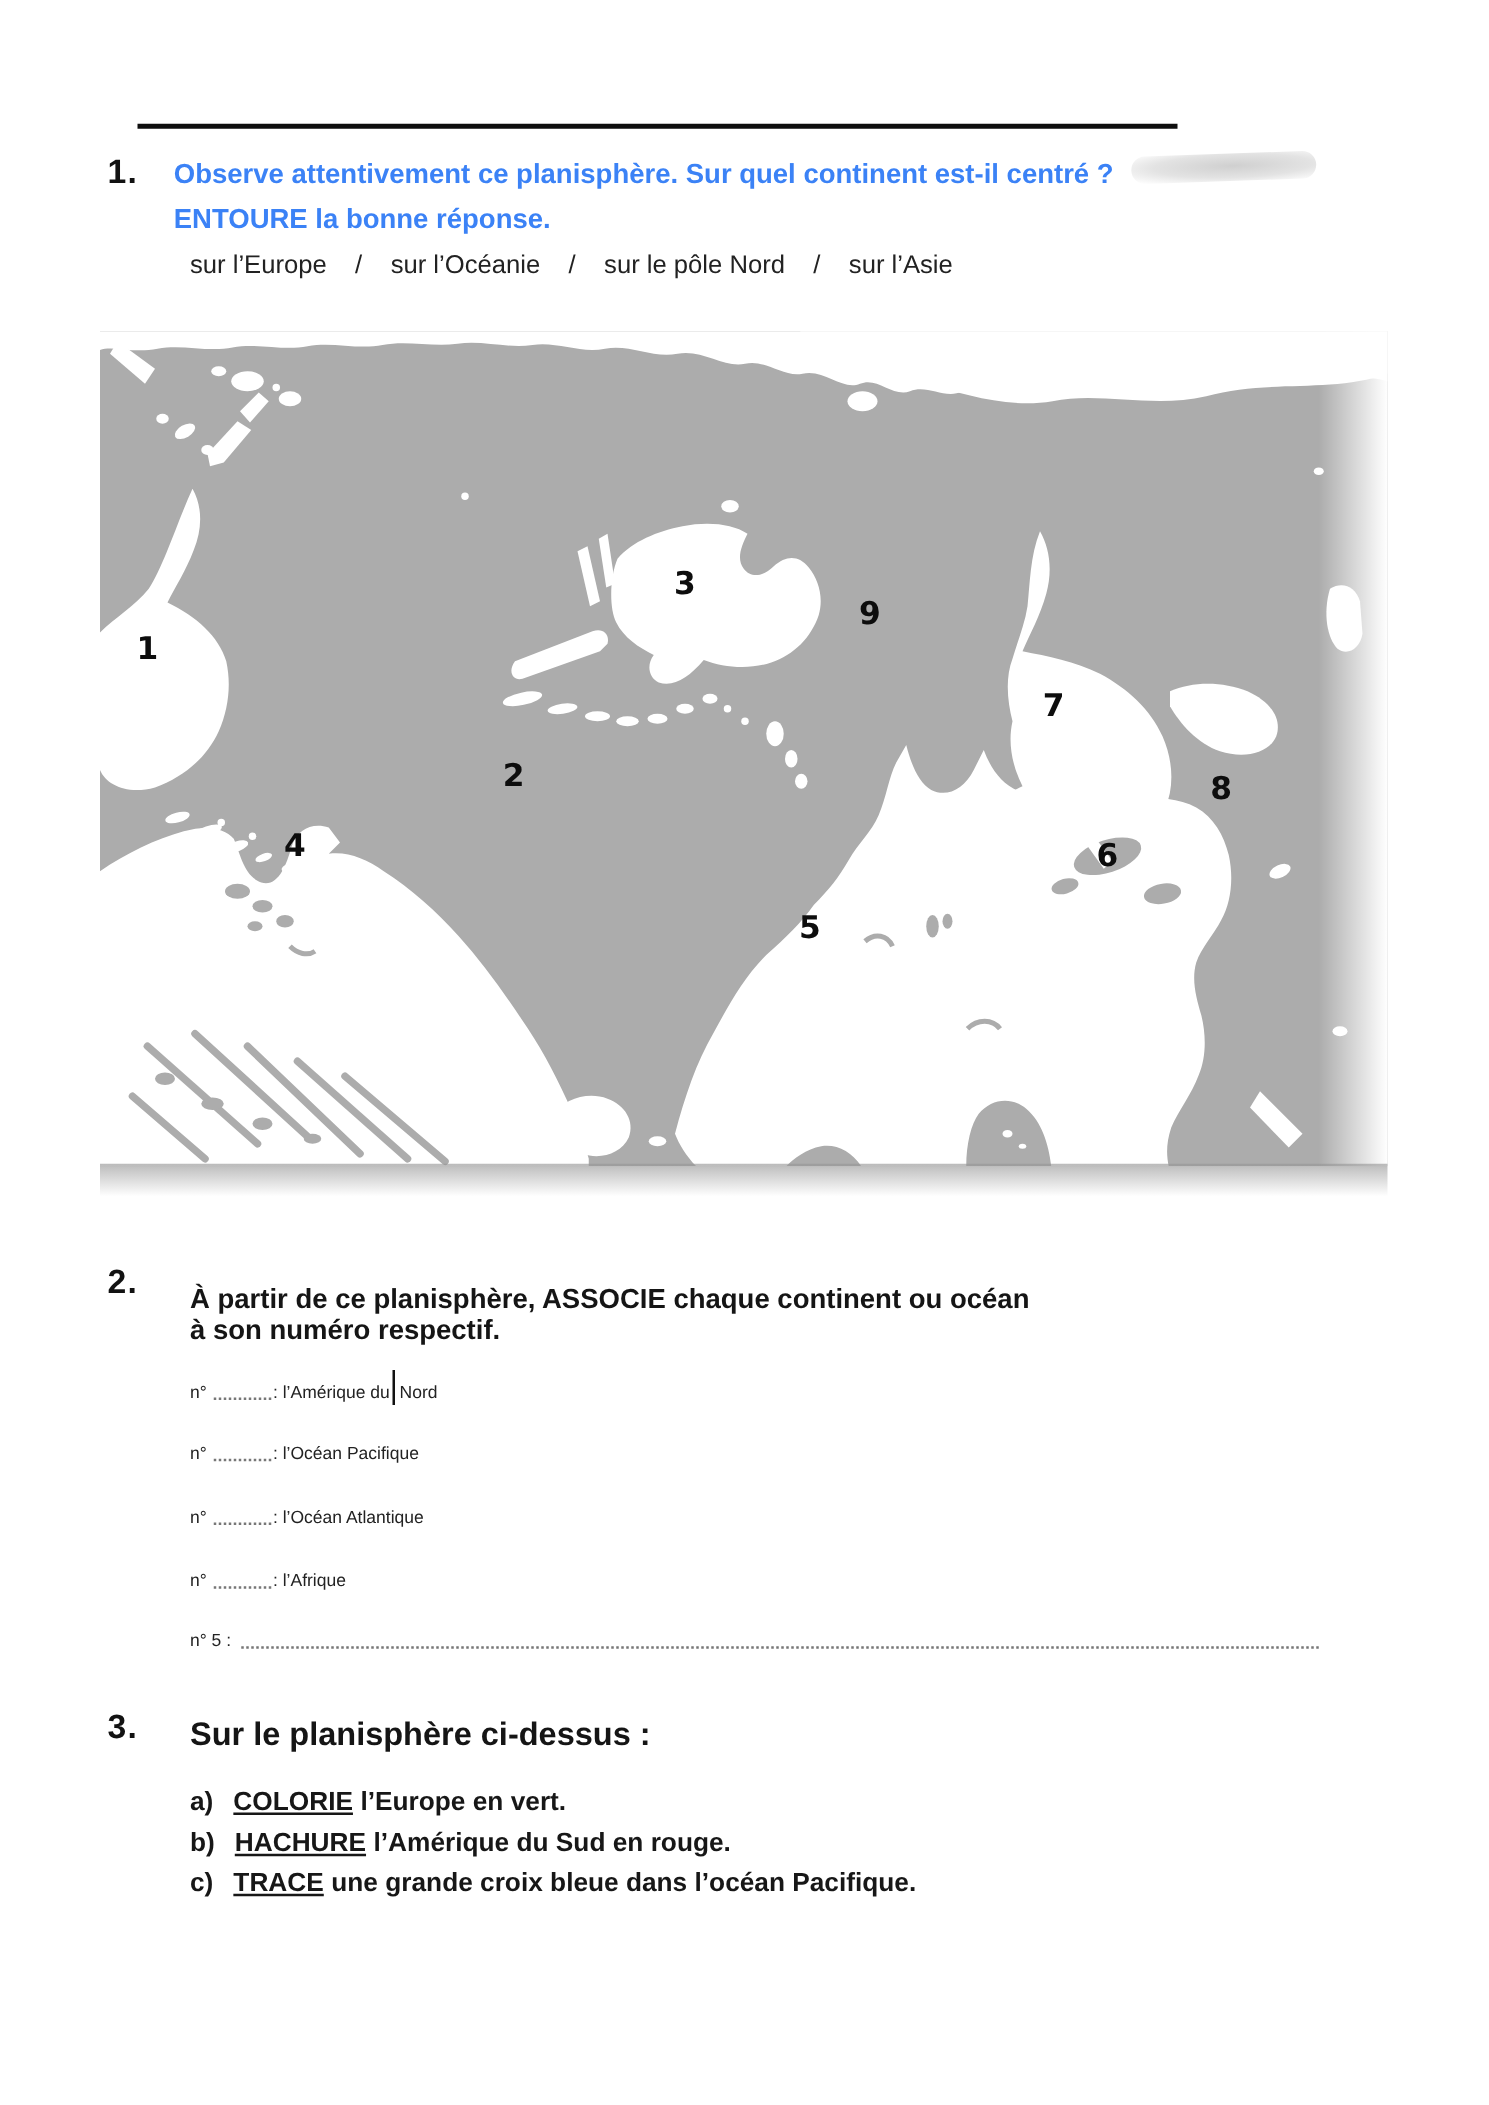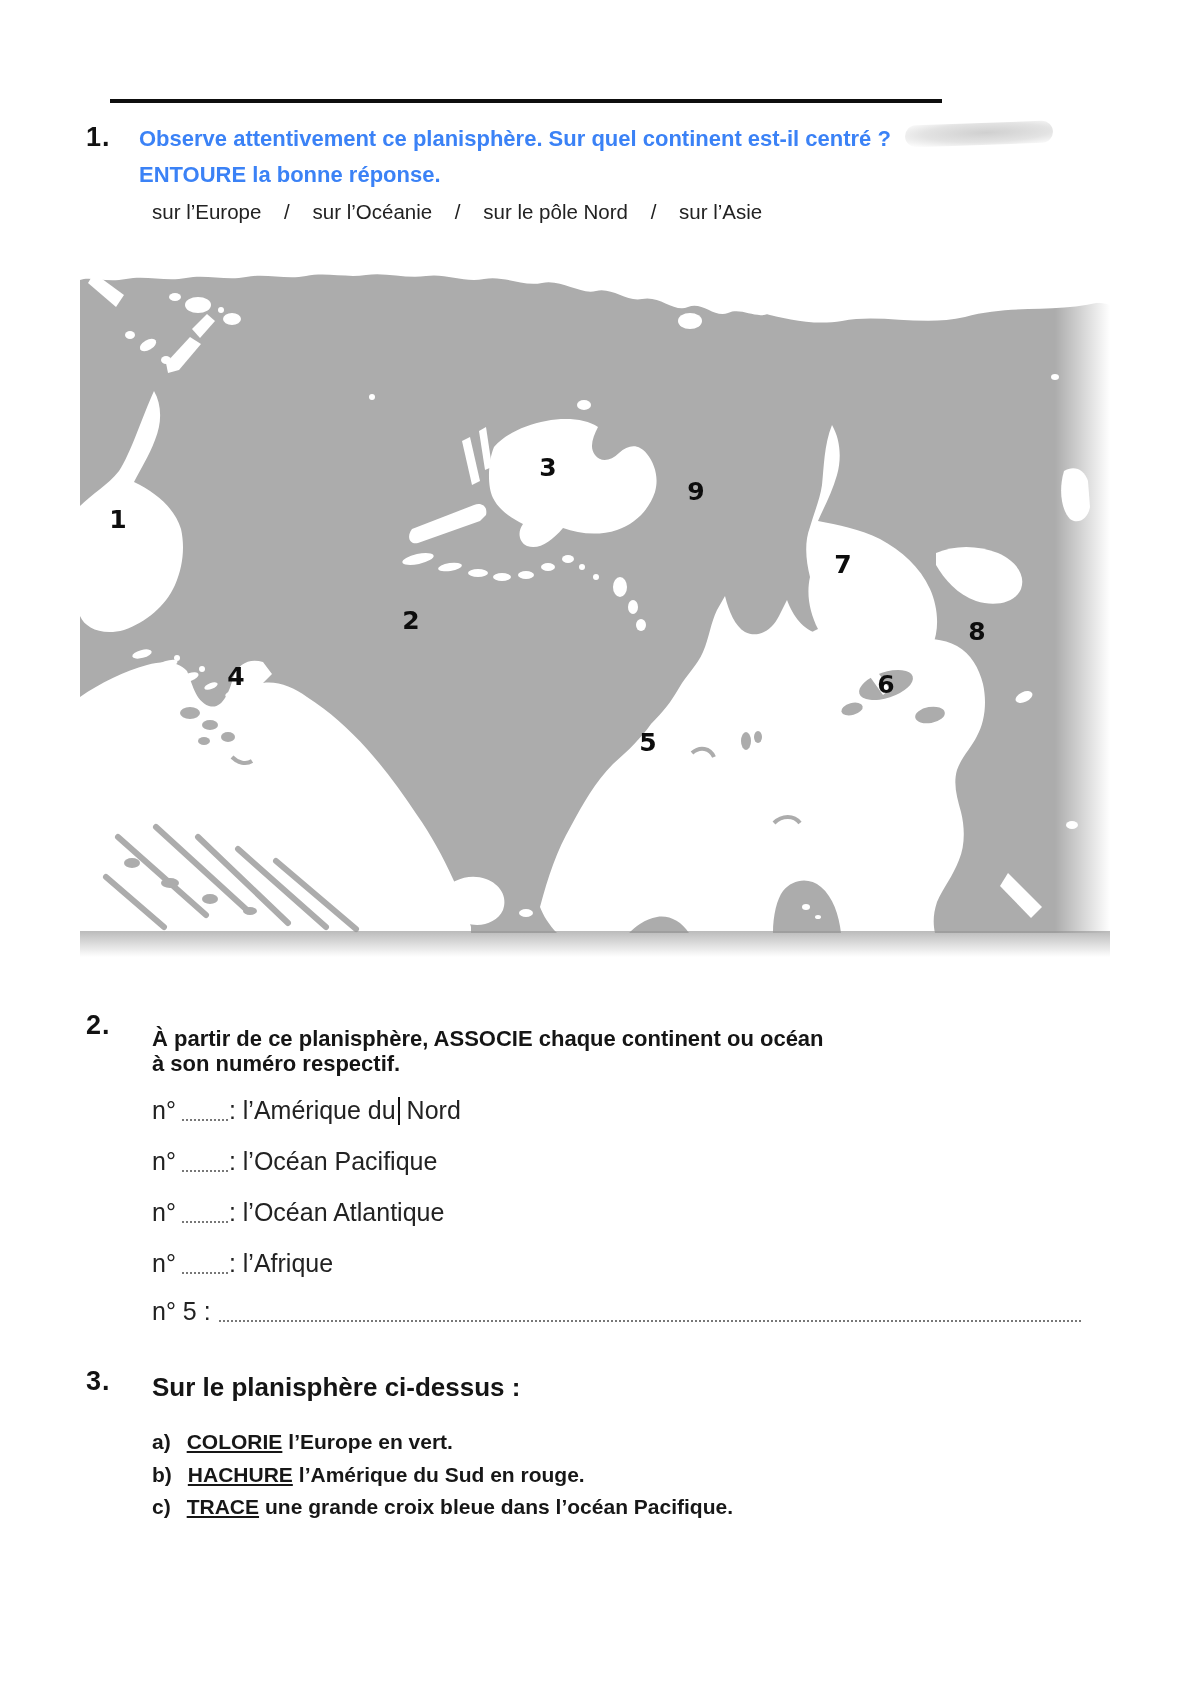--- a/index.html
+++ b/index.html
@@ -21,21 +21,21 @@
   .map{left:80px;top:265px;width:1030px;height:668px;}
   .map svg{display:block;width:100%;height:100%;}
   .map-num{
     position:absolute;transform:translate(-50%,-50%);
     font-family:"DejaVu Sans","Liberation Sans",sans-serif;
     font-weight:700;font-size:25px;color:#0d0d0d;line-height:1;
   }
   .map-fade{left:80px;top:931px;width:1030px;height:26px;
     background:linear-gradient(180deg, rgba(150,150,150,.65), rgba(255,255,255,0));}
   .q2-head{left:152px;font-weight:700;font-size:22px;white-space:nowrap;color:#151515;}
-  .q2-item{left:152px;font-size:25px;color:#222;white-space:nowrap;height:30px;text-align:center;}
+  .q2-item{left:152px;font-size:14px;color:#222;white-space:nowrap;height:30px;text-align:center;}
   .blank{
     display:inline-block;width:46px;height:20px;margin:0 1px 0 6px;
     border-bottom:2px dotted #777;vertical-align:-2px;
   }
   .blank-long{
     display:inline-block;width:862px;height:20px;margin-left:8px;
     border-bottom:2px dotted #777;vertical-align:-2px;
   }
   .caret{
     display:inline-block;width:0;height:28px;border-left:2px solid #111;

